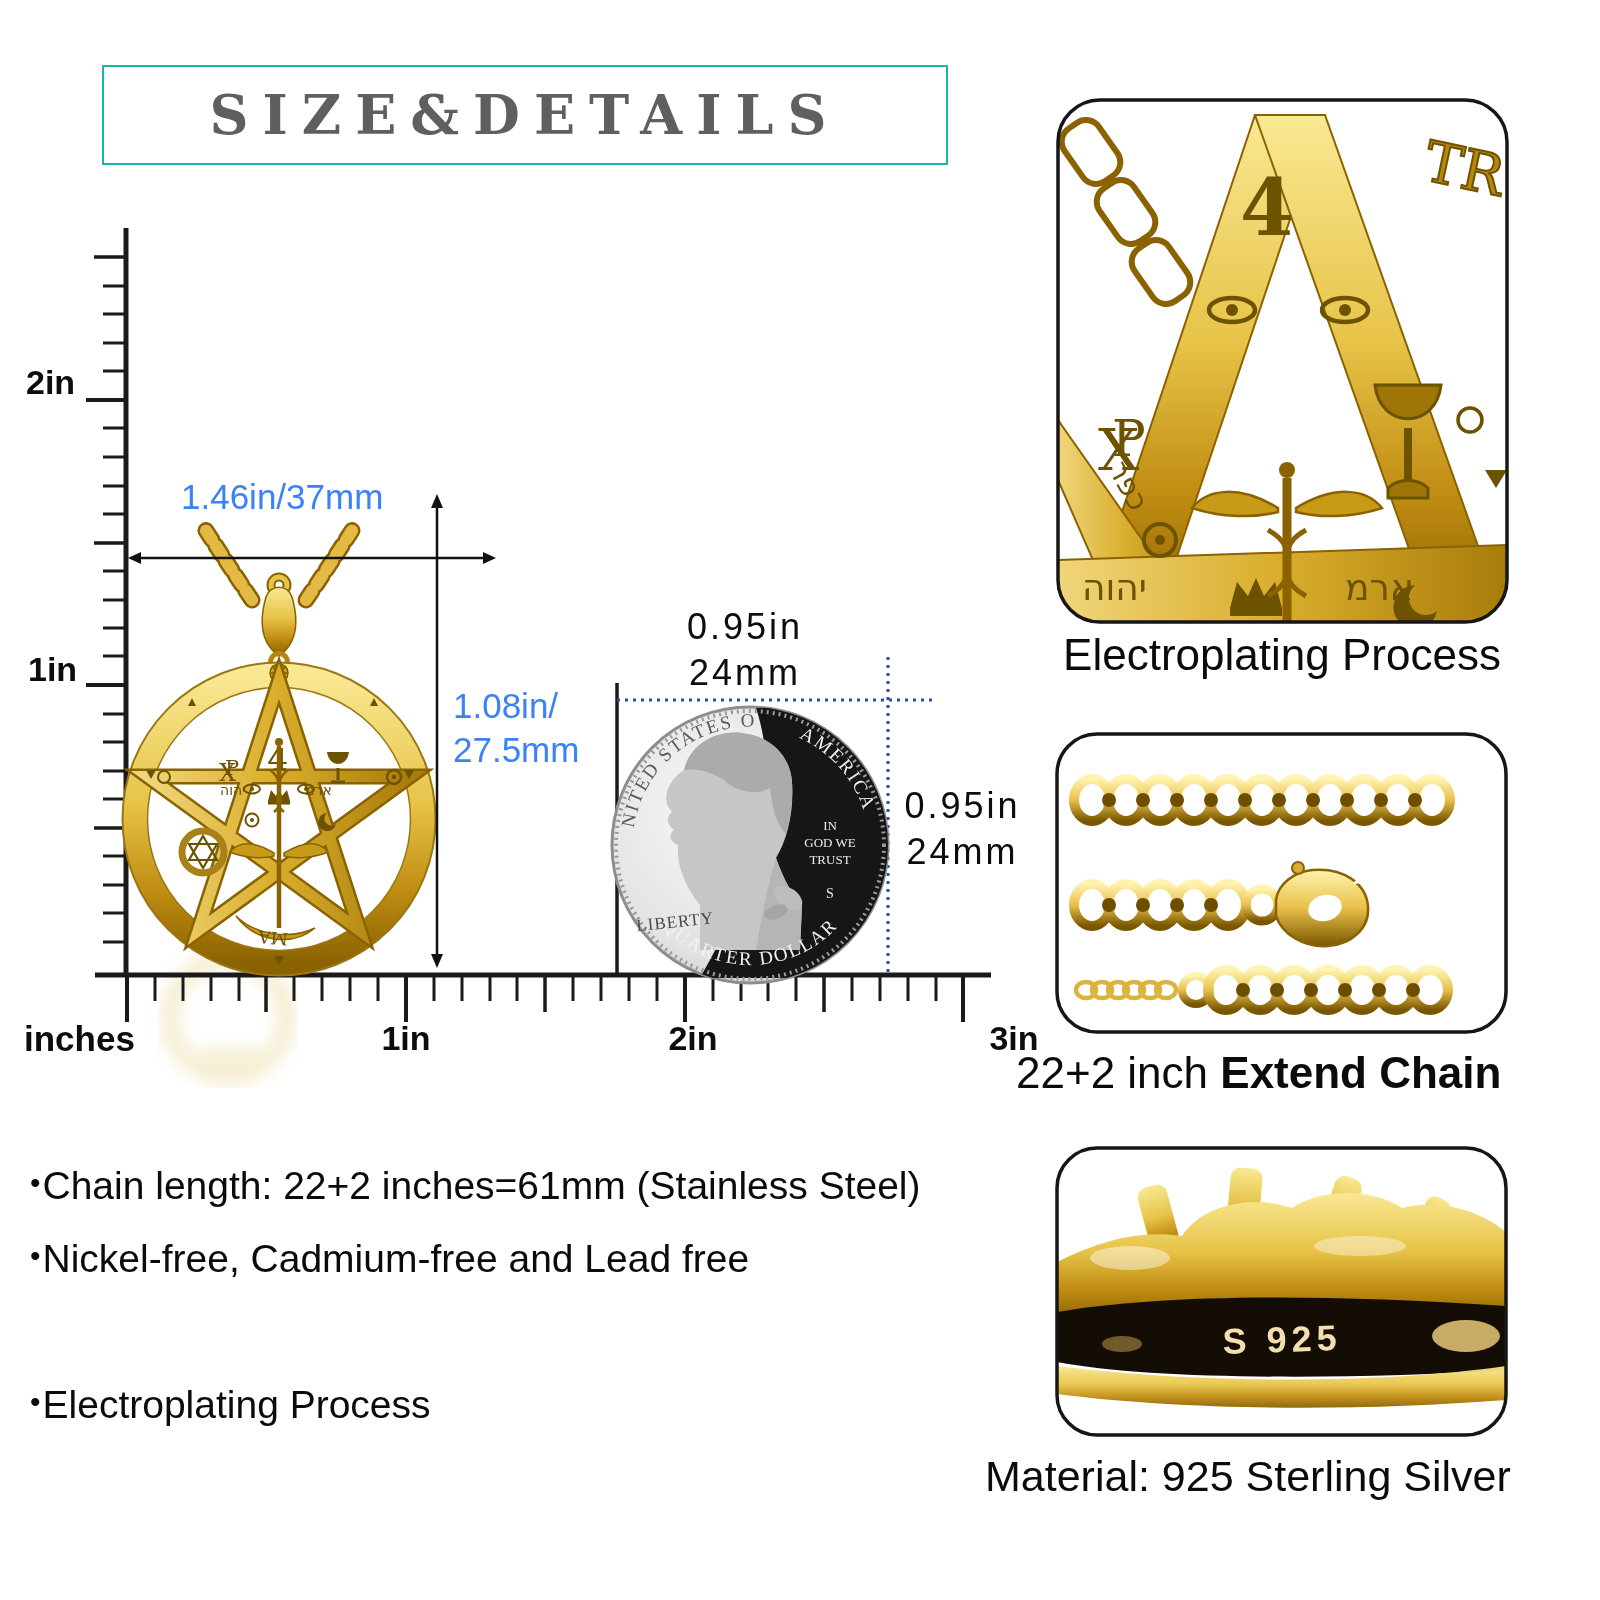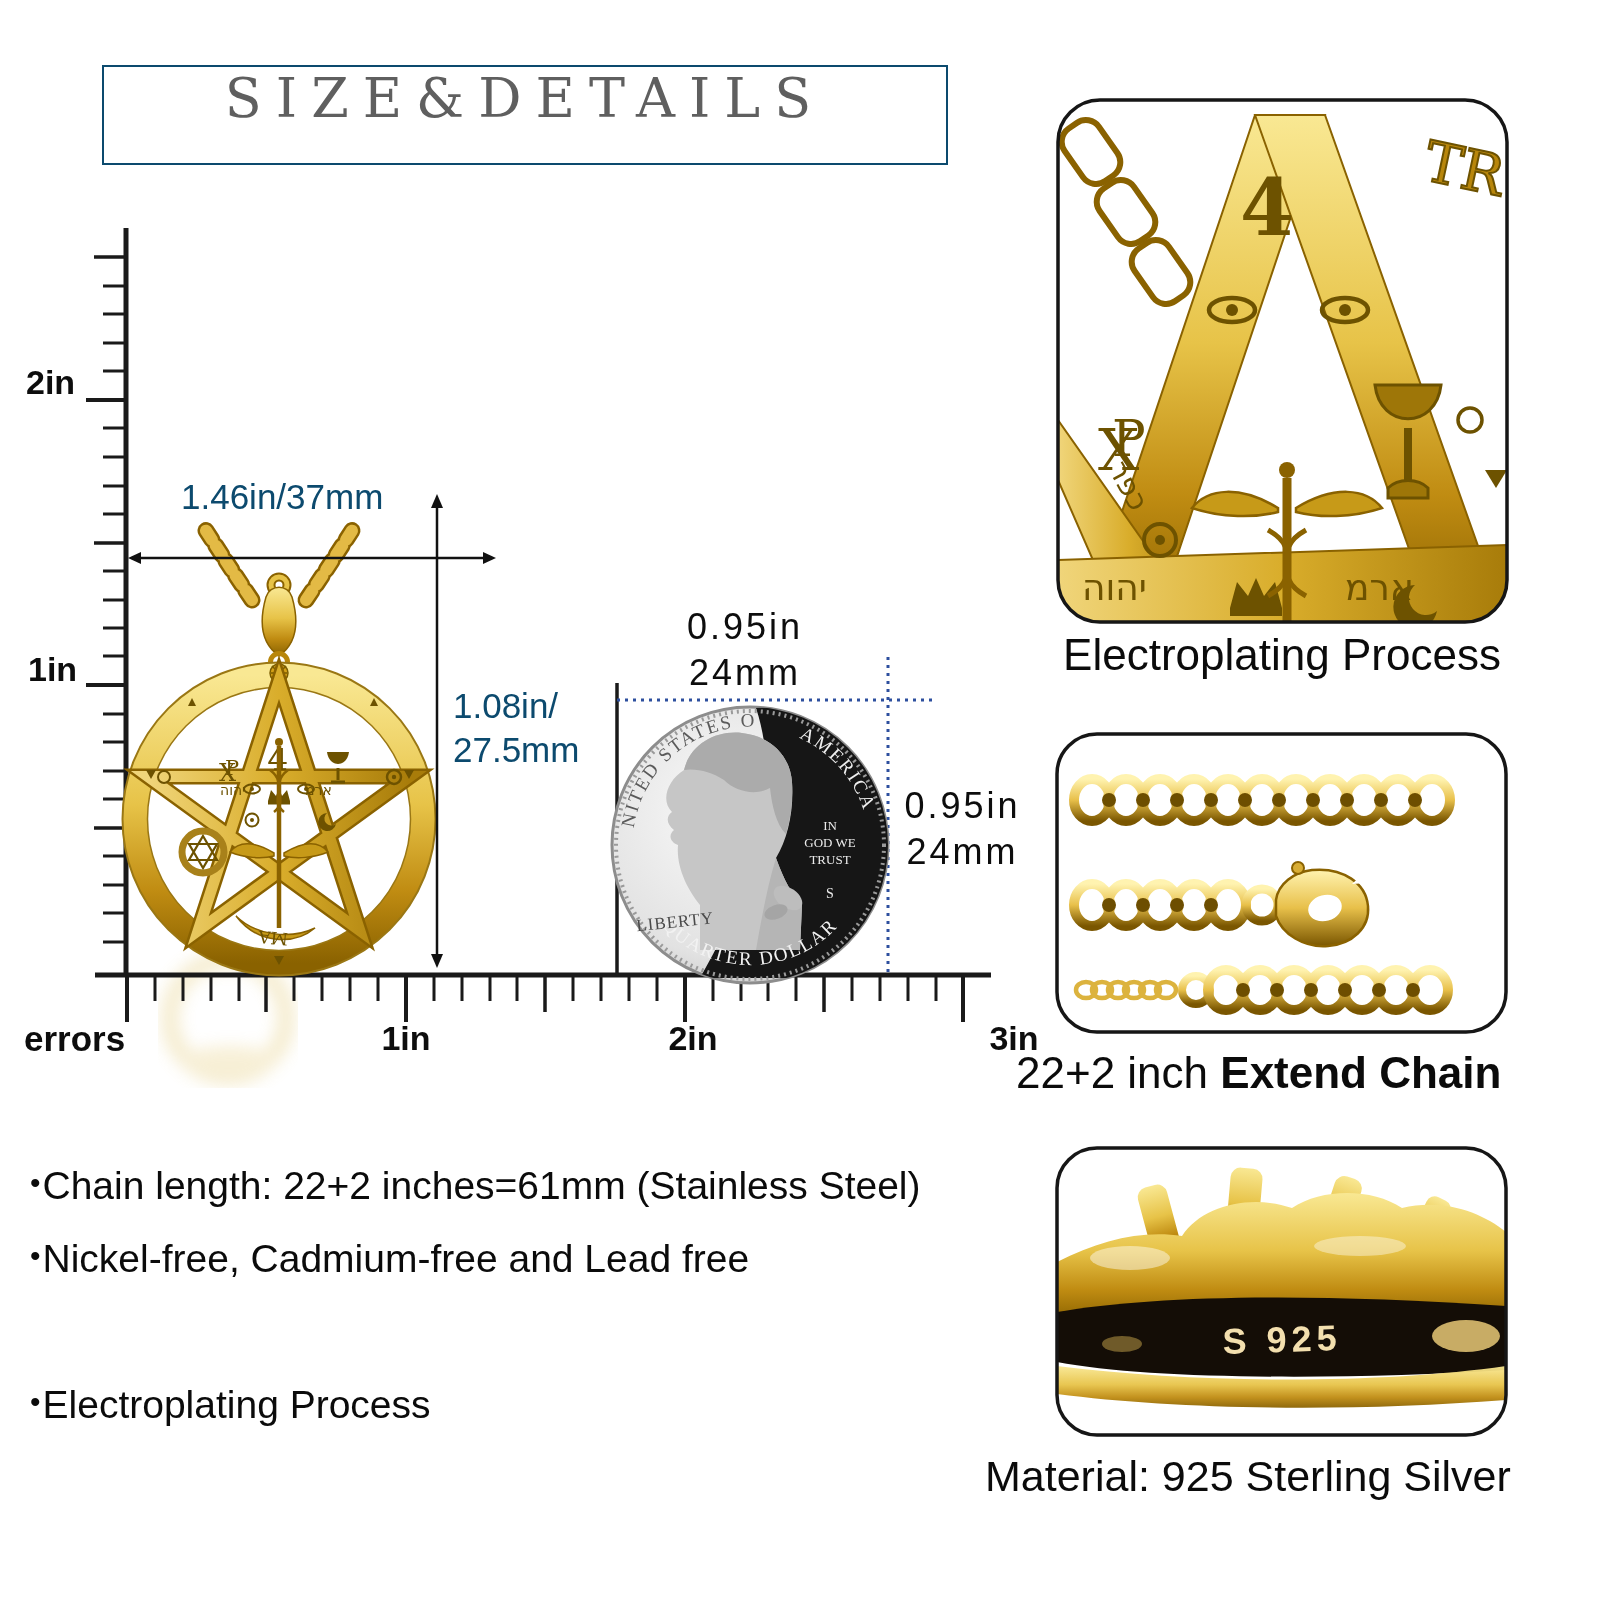--- a/index.html
+++ b/index.html
@@ -1,23 +1,23 @@
 <!DOCTYPE html>
 <html><head>
 <meta charset="utf-8">
 <style>
   html,body{margin:0;padding:0;background:#fff;}
   .canvas{position:relative;width:1600px;height:1600px;background:#fff;overflow:hidden;
           font-family:"Liberation Sans",sans-serif;color:#111;}
   .abs{position:absolute;}
-  #title-box{left:102px;top:65px;width:842px;height:96px;border:2px solid #0c4a6e;
-             display:flex;align-items:flex-start;justify-content:center;}
+  #title-box{left:102px;top:65px;width:842px;height:96px;border:2px solid #14b8a6;
+             display:flex;align-items:center;justify-content:center;font-weight:bold;}
   #title-box .t{font-family:"DejaVu Serif","Liberation Serif",serif;font-size:54px;
                 letter-spacing:14px;color:#5f5f5f;}
-  .mlabel{font-size:35px;color:#0c4a6e;}
+  .mlabel{font-size:35px;color:#3b82f6;}
   .rlabel{font-size:34px;font-weight:bold;color:#0d0d0d;}
   .coinlabel{font-size:36px;letter-spacing:3px;line-height:46px;text-align:center;color:#0d0d0d;}
   .cap{font-size:44px;color:#0b0b0b;}
   .cap-center{width:500px;text-align:center;}
   .specrow{font-size:39px;color:#0b0b0b;white-space:nowrap;margin-top:12px;}
   .specrow .b{font-size:30px;vertical-align:6px;margin-right:2px;}
   #disclaimer{font-size:30px;color:#141414;}
   .boldpart{font-weight:bold;}
   svg text{user-select:none;}
 </style>
@@ -378,21 +378,21 @@
 
 <div class="abs coinlabel" style="left:655px;top:604px;width:180px">
   <div>0.95in</div>
   <div>24mm</div>
 </div>
 <div class="abs coinlabel" style="left:880px;top:783px;width:165px">
   <div>0.95in</div>
   <div>24mm</div>
 </div>
 
-<div class="abs rlabel" style="left:24px;top:1019px;font-size:35px">errors</div>
+<div class="abs rlabel" style="left:24px;top:1019px;font-size:35px">inches</div>
 <div class="abs rlabel" style="left:376px;top:1019px;width:60px;text-align:center">1in</div>
 <div class="abs rlabel" style="left:663px;top:1019px;width:60px;text-align:center">2in</div>
 <div class="abs rlabel" style="left:984px;top:1019px;width:60px;text-align:center">3in</div>
 
 <div class="abs cap cap-center" style="left:1032px;top:630px">Electroplating Process</div>
 <div class="abs cap" style="left:1016px;top:1048px"><span>22+2 inch </span><span class="boldpart">Extend Chain</span></div>
 <div class="abs cap" style="left:985px;top:1452px;font-size:43px">Material: 925 Sterling Silver</div>
 
 <div class="abs specrow" style="left:30px;top:1152px"><span class="b">•</span><span>Chain length: 22+2 inches=61mm (Stainless Steel)</span></div>
 <div class="abs specrow" style="left:30px;top:1225px"><span class="b">•</span><span>Nickel-free, Cadmium-free and Lead free</span></div>

